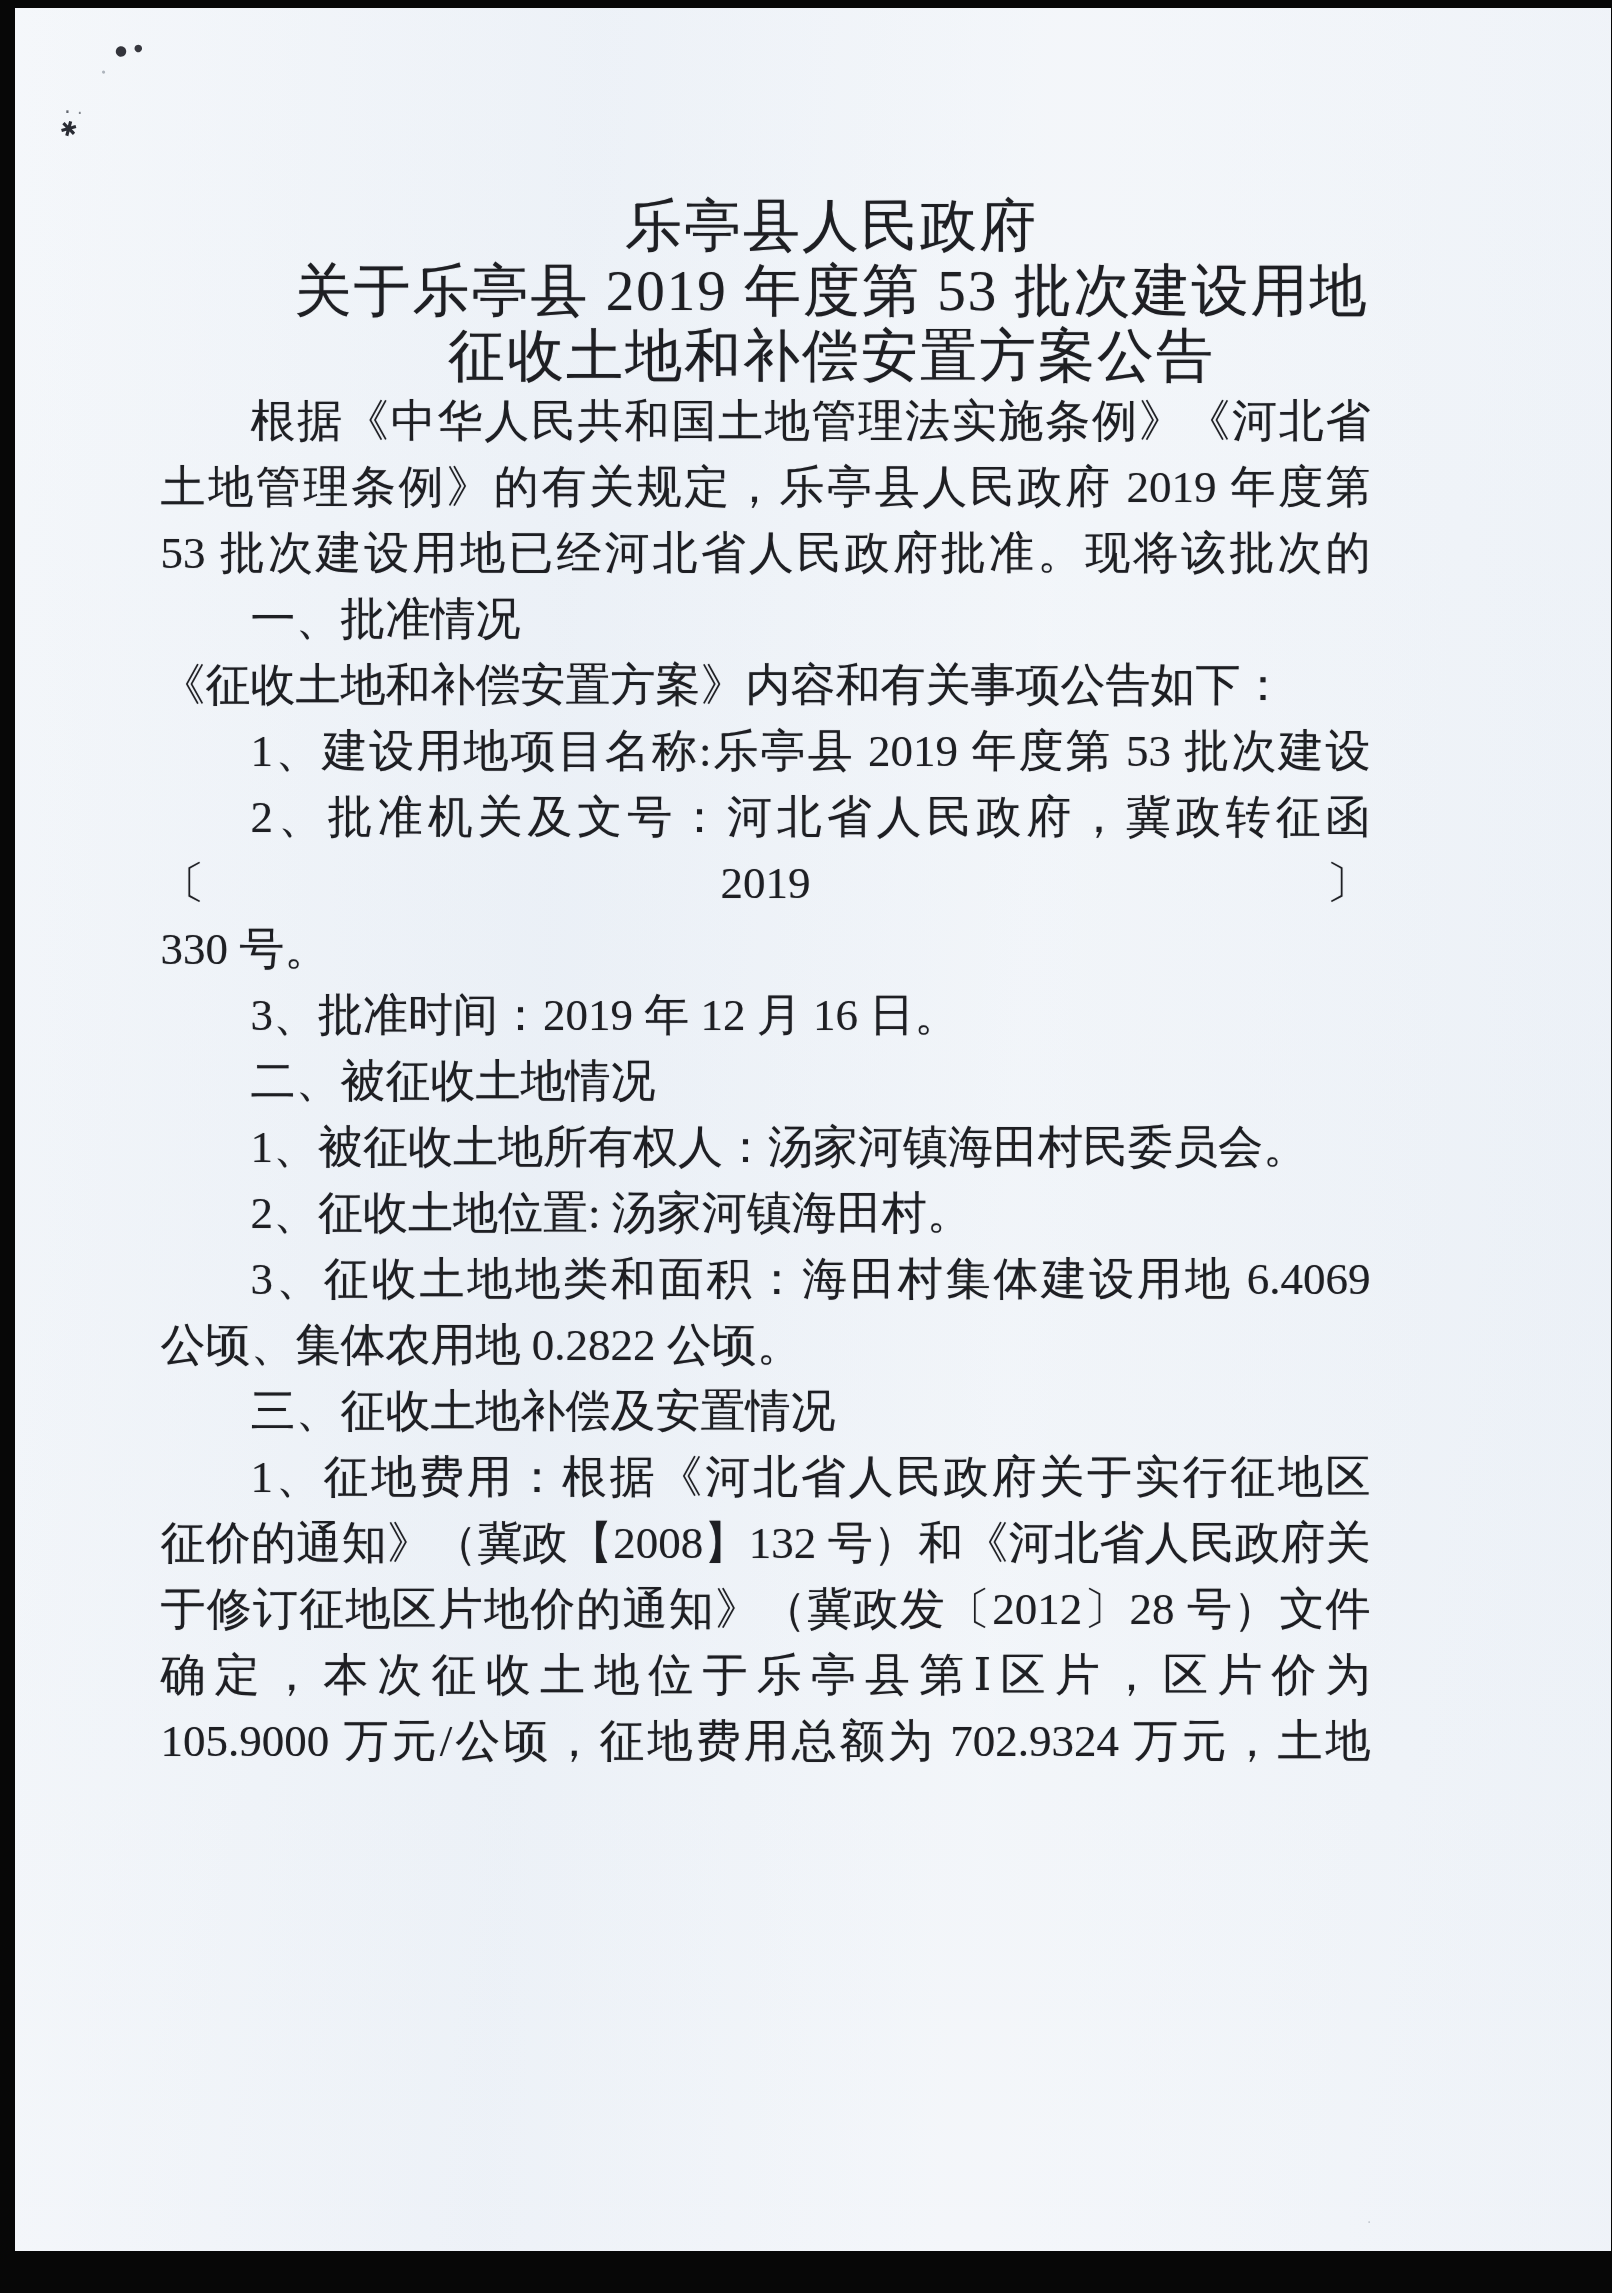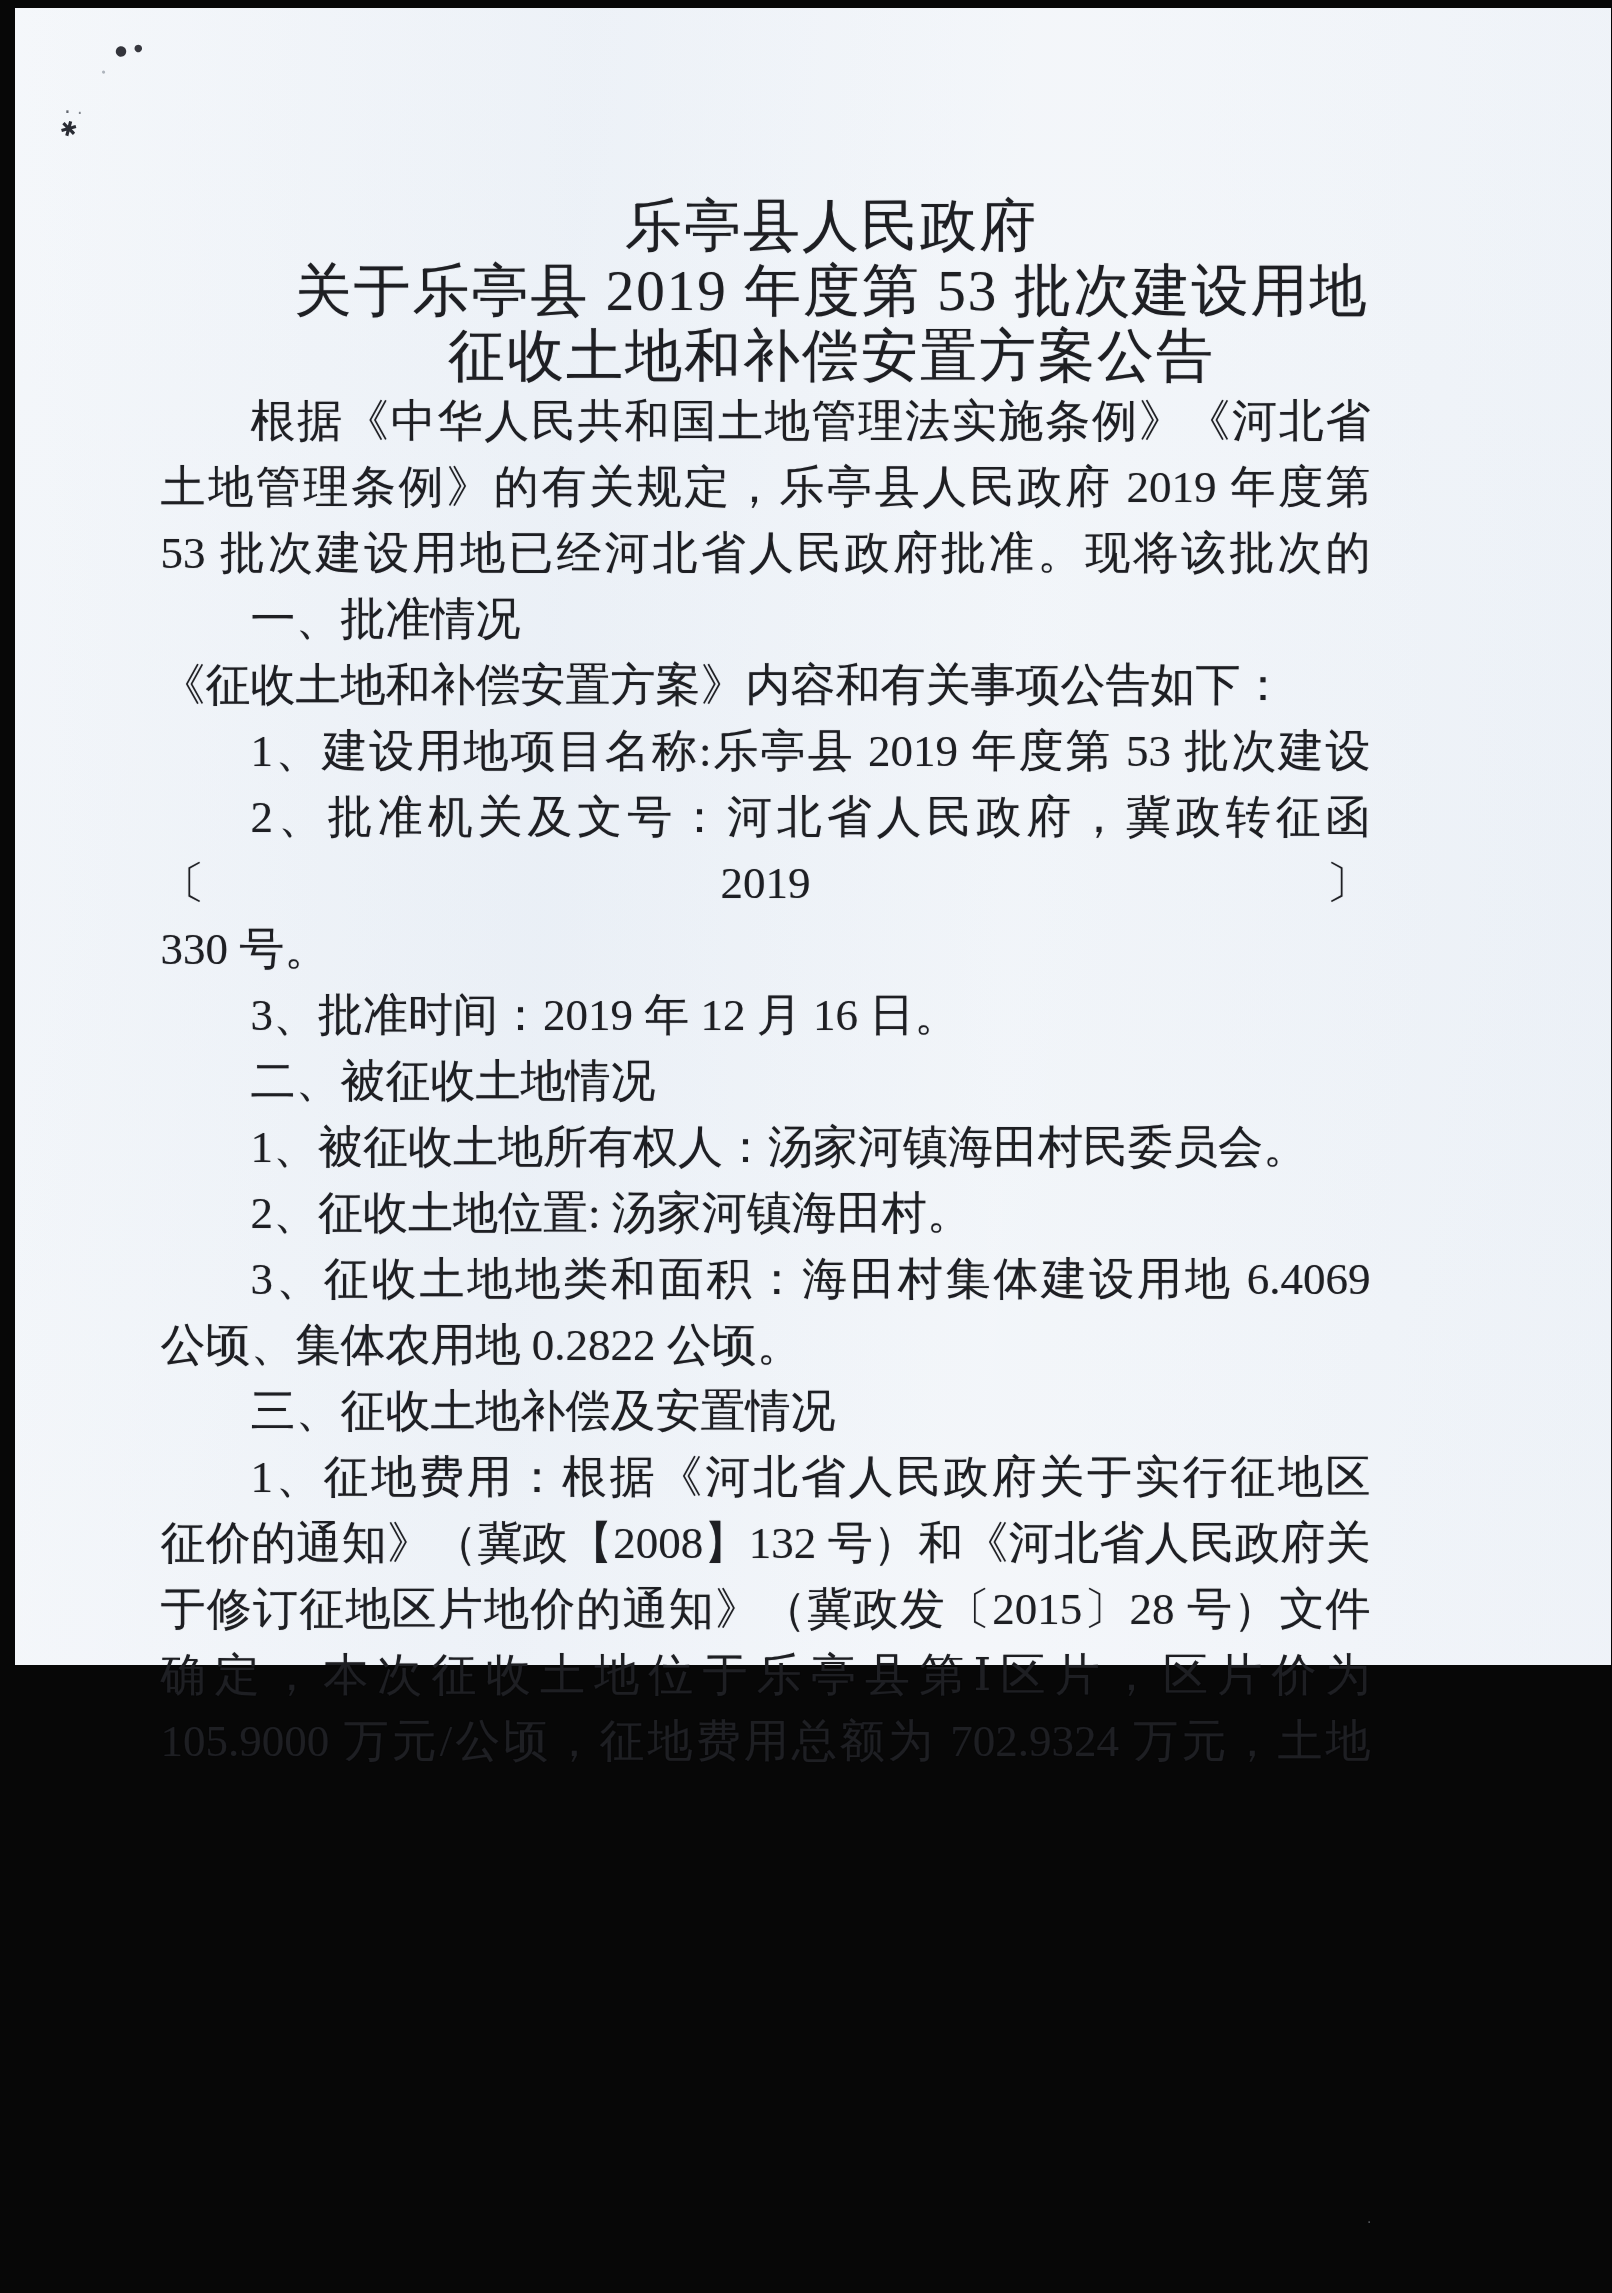--- a/index.html
+++ b/index.html
@@ -10,21 +10,21 @@
   html,body{margin:0;padding:0;background:#000;}
   .scan{
     position:relative;
     width:1612px;height:2294px;
     background:var(--frame);
     overflow:hidden;
     font-family:"Liberation Serif","DejaVu Serif",serif;
   }
   .paper{
     position:absolute;left:14.6px;top:7.8px;
-    width:1596px;height:1657px;
+    width:1596px;height:2243px;
     background-color:var(--paper);
     background-image:
       linear-gradient(93deg, rgba(255,255,255,.28) 0%, rgba(218,228,240,.16) 34%, rgba(255,255,255,.22) 62%, rgba(224,232,242,.14) 100%),
       linear-gradient(180deg, rgba(255,255,255,.10) 0%, rgba(210,222,236,.08) 55%, rgba(255,255,255,.12) 100%);
   }
   .content{
     padding:185px 240px 0 146px; 
     color:var(--ink);
   }
   .title-block{ transform:translateX(66px); }
@@ -83,21 +83,21 @@
           <div class="body-line">330 号。</div>
           <div class="body-line indent">3、批准时间：2019 年 12 月 16 日。</div>
           <div class="body-line indent">二、被征收土地情况</div>
           <div class="body-line indent">1、被征收土地所有权人：汤家河镇海田村民委员会。</div>
           <div class="body-line indent">2、征收土地位置: 汤家河镇海田村。</div>
           <div class="body-line indent justify">3、征收土地地类和面积：海田村集体建设用地 6.4069</div>
           <div class="body-line">公顷、集体农用地 0.2822 公顷。</div>
           <div class="body-line indent">三、征收土地补偿及安置情况</div>
           <div class="body-line indent justify">1、征地费用：根据《河北省人民政府关于实行征地区</div>
           <div class="body-line justify">征价的通知》（冀政【2008】132 号）和《河北省人民政府关</div>
-          <div class="body-line justify">于修订征地区片地价的通知》（冀政发〔2015〕28 号）文件</div>
+          <div class="body-line justify">于修订征地区片地价的通知》（冀政发〔2012〕28 号）文件</div>
           <div class="body-line justify">确定，本次征收土地位于乐亭县第Ⅰ区片，区片价为</div>
           <div class="body-line justify">105.9000 万元/公顷，征地费用总额为 702.9324 万元，土地</div>
         </div>
 
     </div>
   </div>
 <span class="ink-mark" style="left: 115px; top: 44px; font-size: 13.7px; color: rgb(35, 36, 43); opacity: 0.92; transform: rotate(-10deg);">●</span>
     <span class="ink-mark" style="left: 134px; top: 43px; font-size: 9.8px; color: rgb(35, 36, 43); opacity: 0.9; transform: rotate(0deg);">●</span>
     <span class="ink-mark" style="left: 100px; top: 68px; font-size: 10.7px; color: rgb(138, 146, 157); opacity: 0.65; transform: rotate(20deg);">•</span>
     <span class="ink-mark" style="left: 64px; top: 101px; font-size: 21.5px; color: rgb(74, 79, 88); opacity: 0.85; transform: rotate(0deg);">·</span>

